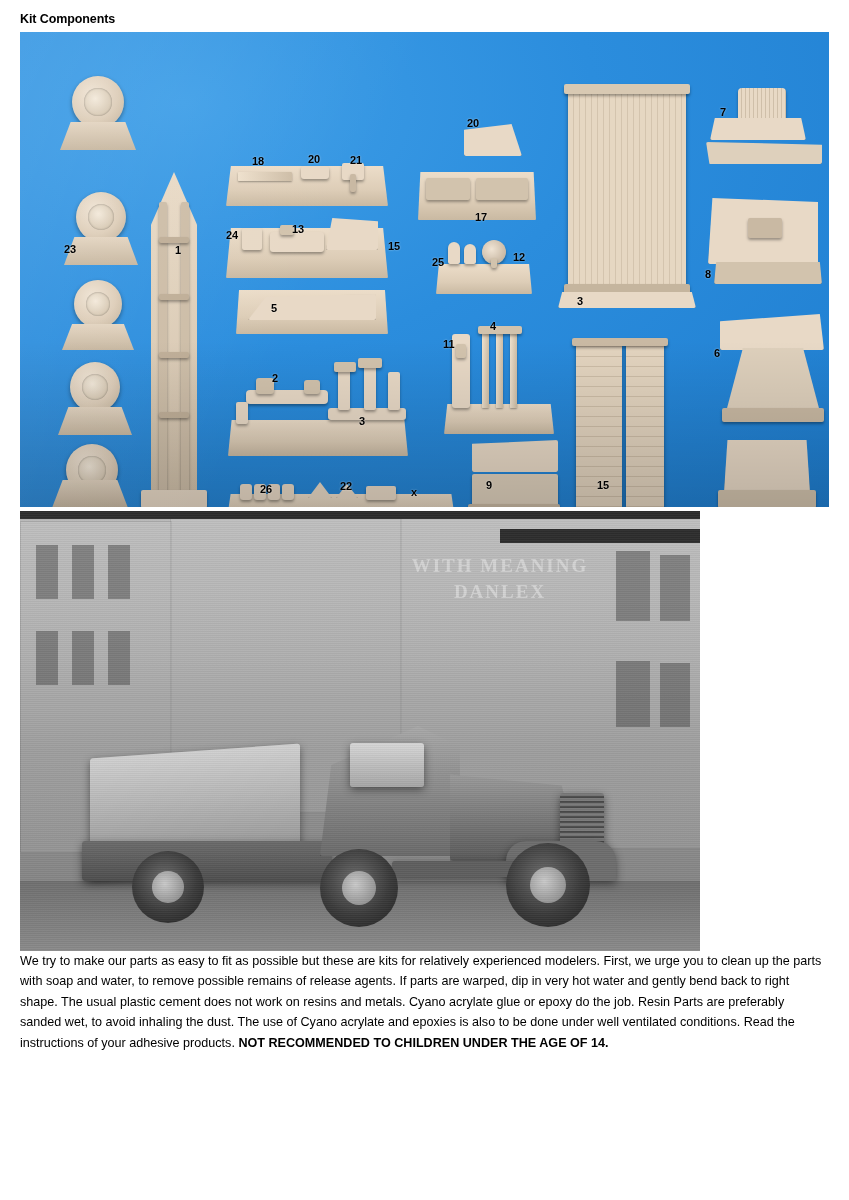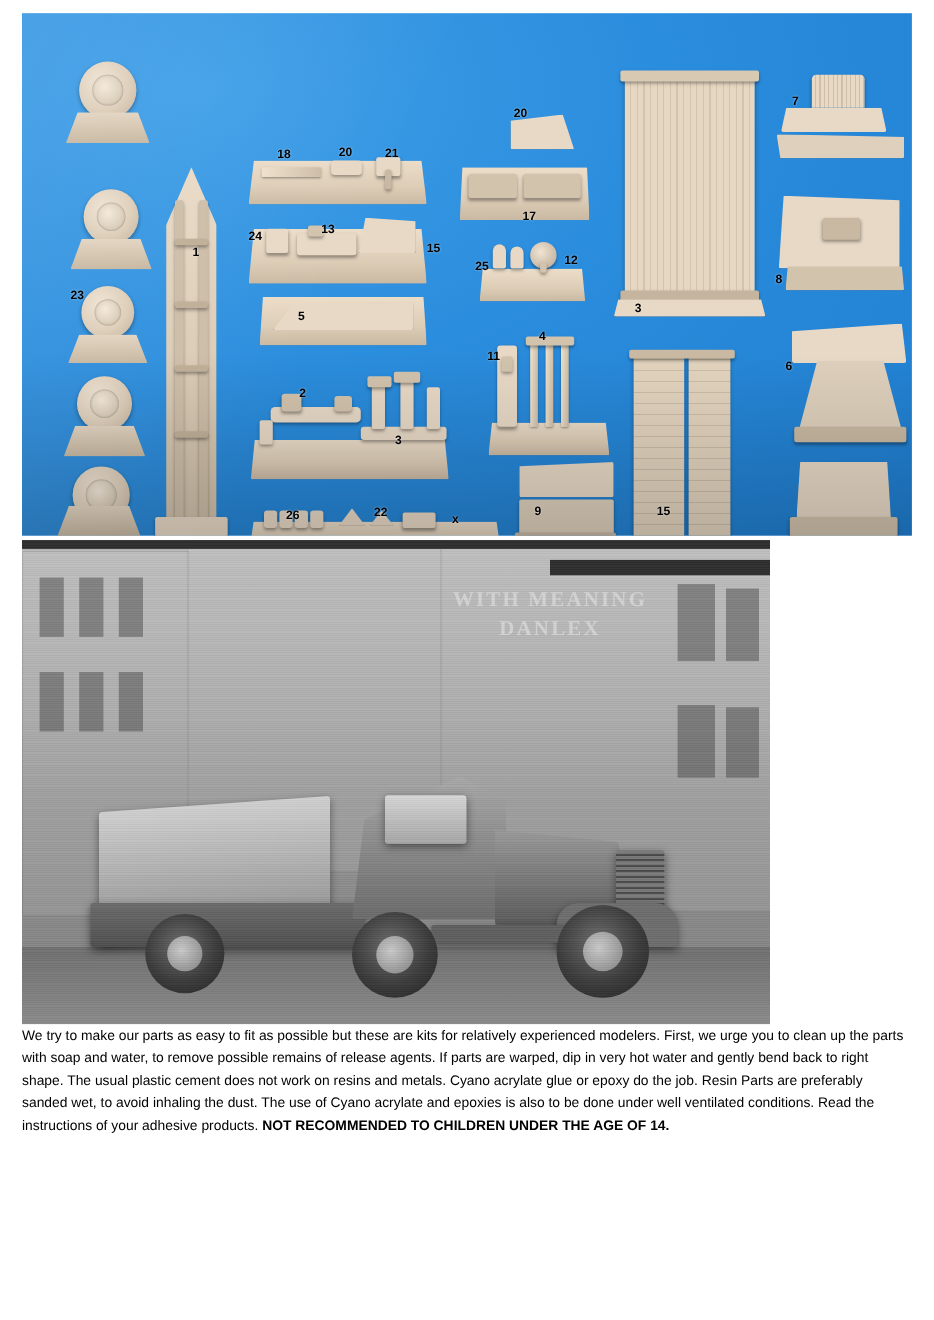--- a/index.html
+++ b/index.html
@@ -213,20 +213,21 @@
     max-width: 812px;
     text-align: left;
   }
   .instructions-body b { font-weight: bold; }
 </style>
 </head>
 <body>
 
 <div class="page">
 
+  <div class="section-title">Kit Components</div>
 
   <div class="kit-photo">
 
     <div class="wheel" style="left:52px; top:44px; width:52px; height:52px;"></div>
     <div class="base" style="left:40px; top:90px; width:76px; height:28px; clip-path: polygon(14% 0, 86% 0, 100% 100%, 0 100%);"></div>
 
     <div class="wheel" style="left:56px; top:160px; width:50px; height:50px;"></div>
     <div class="base" style="left:44px; top:205px; width:74px; height:28px; clip-path: polygon(14% 0, 86% 0, 100% 100%, 0 100%);"></div>
 
     <div class="wheel" style="left:54px; top:248px; width:48px; height:48px;"></div>
@@ -346,21 +347,21 @@
     <span class="lbl" style="left:272px; top:192px;">13</span>
     <span class="lbl" style="left:368px; top:209px;">15</span>
     <span class="lbl" style="left:577px; top:448px;">15</span>
     <span class="lbl" style="left:557px; top:264px;">3</span>
     <span class="lbl" style="left:455px; top:180px;">17</span>
     <span class="lbl" style="left:447px; top:86px;">20</span>
     <span class="lbl" style="left:232px; top:124px;">18</span>
     <span class="lbl" style="left:288px; top:122px;">20</span>
     <span class="lbl" style="left:330px; top:123px;">21</span>
     <span class="lbl" style="left:320px; top:449px;">22</span>
-    <span class="lbl" style="left:44px; top:212px;margin-top:40px;">23</span>
+    <span class="lbl" style="left:44px; top:212px;">23</span>
     <span class="lbl" style="left:206px; top:198px;">24</span>
     <span class="lbl" style="left:412px; top:225px;">25</span>
     <span class="lbl" style="left:240px; top:452px;">26</span>
     <span class="lbl" style="left:391px; top:455px;">x</span>
   </div>
 
   <div class="ref-photo">
     <div class="bg-buildings"></div>
 
     <div class="facade" style="left:0; top:10px; width:150px; height:330px;"></div>

